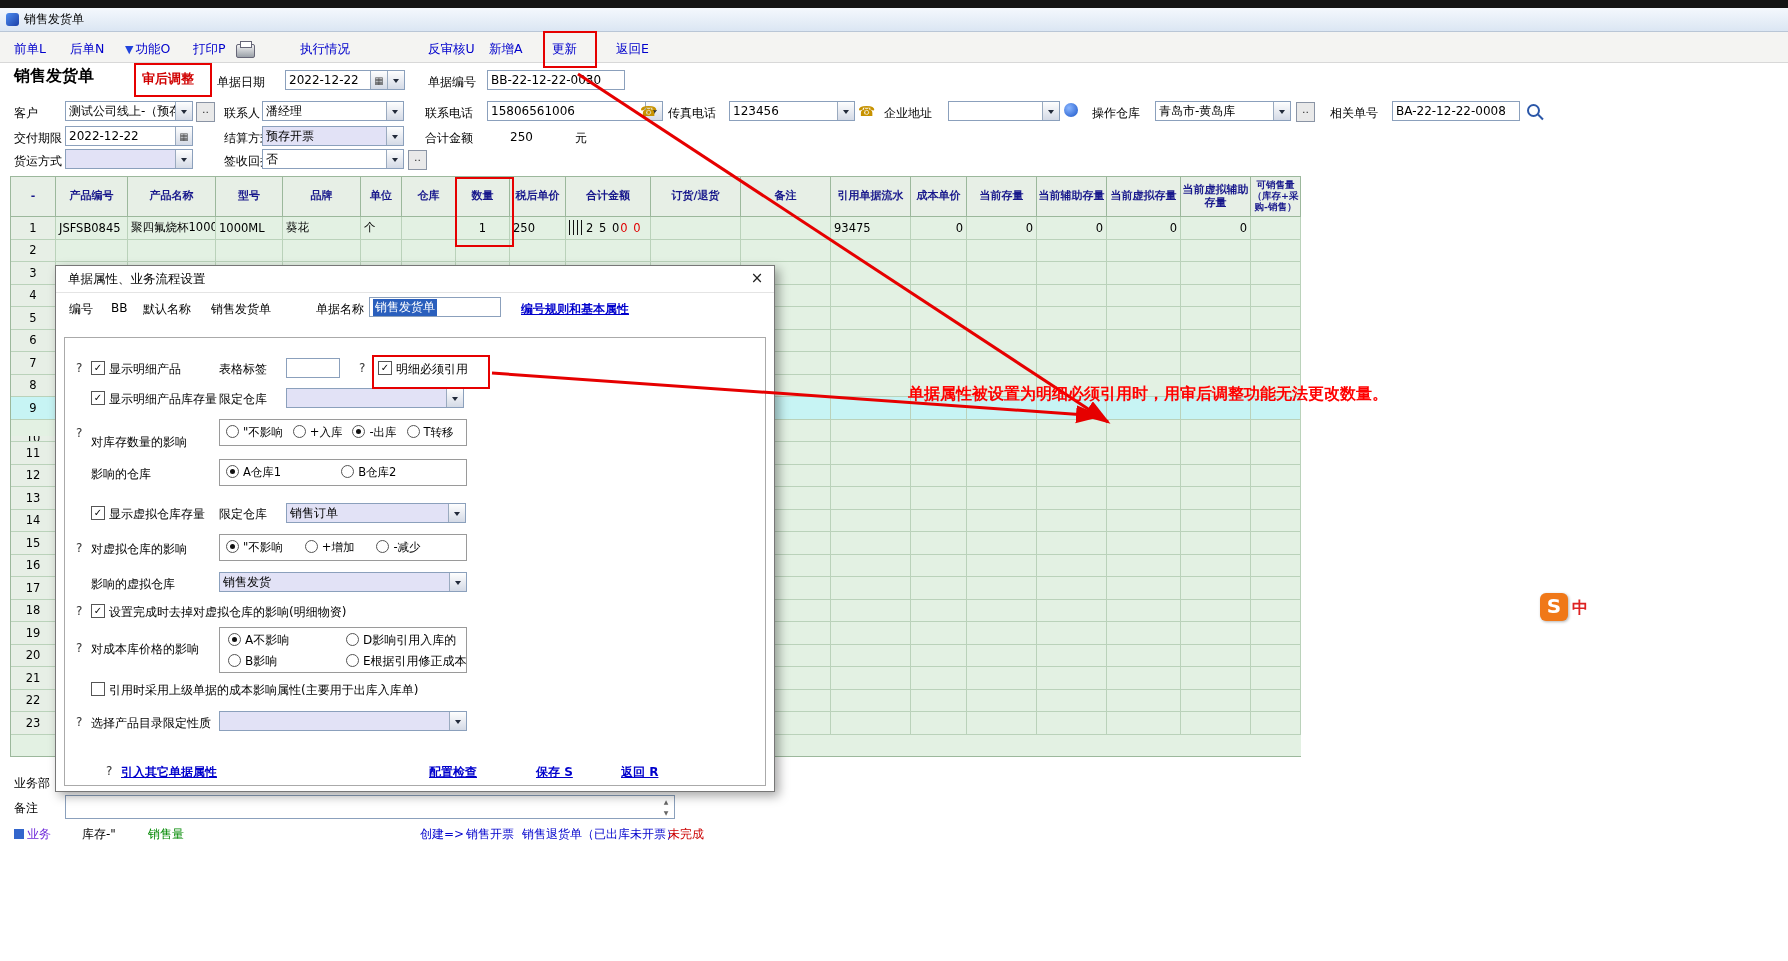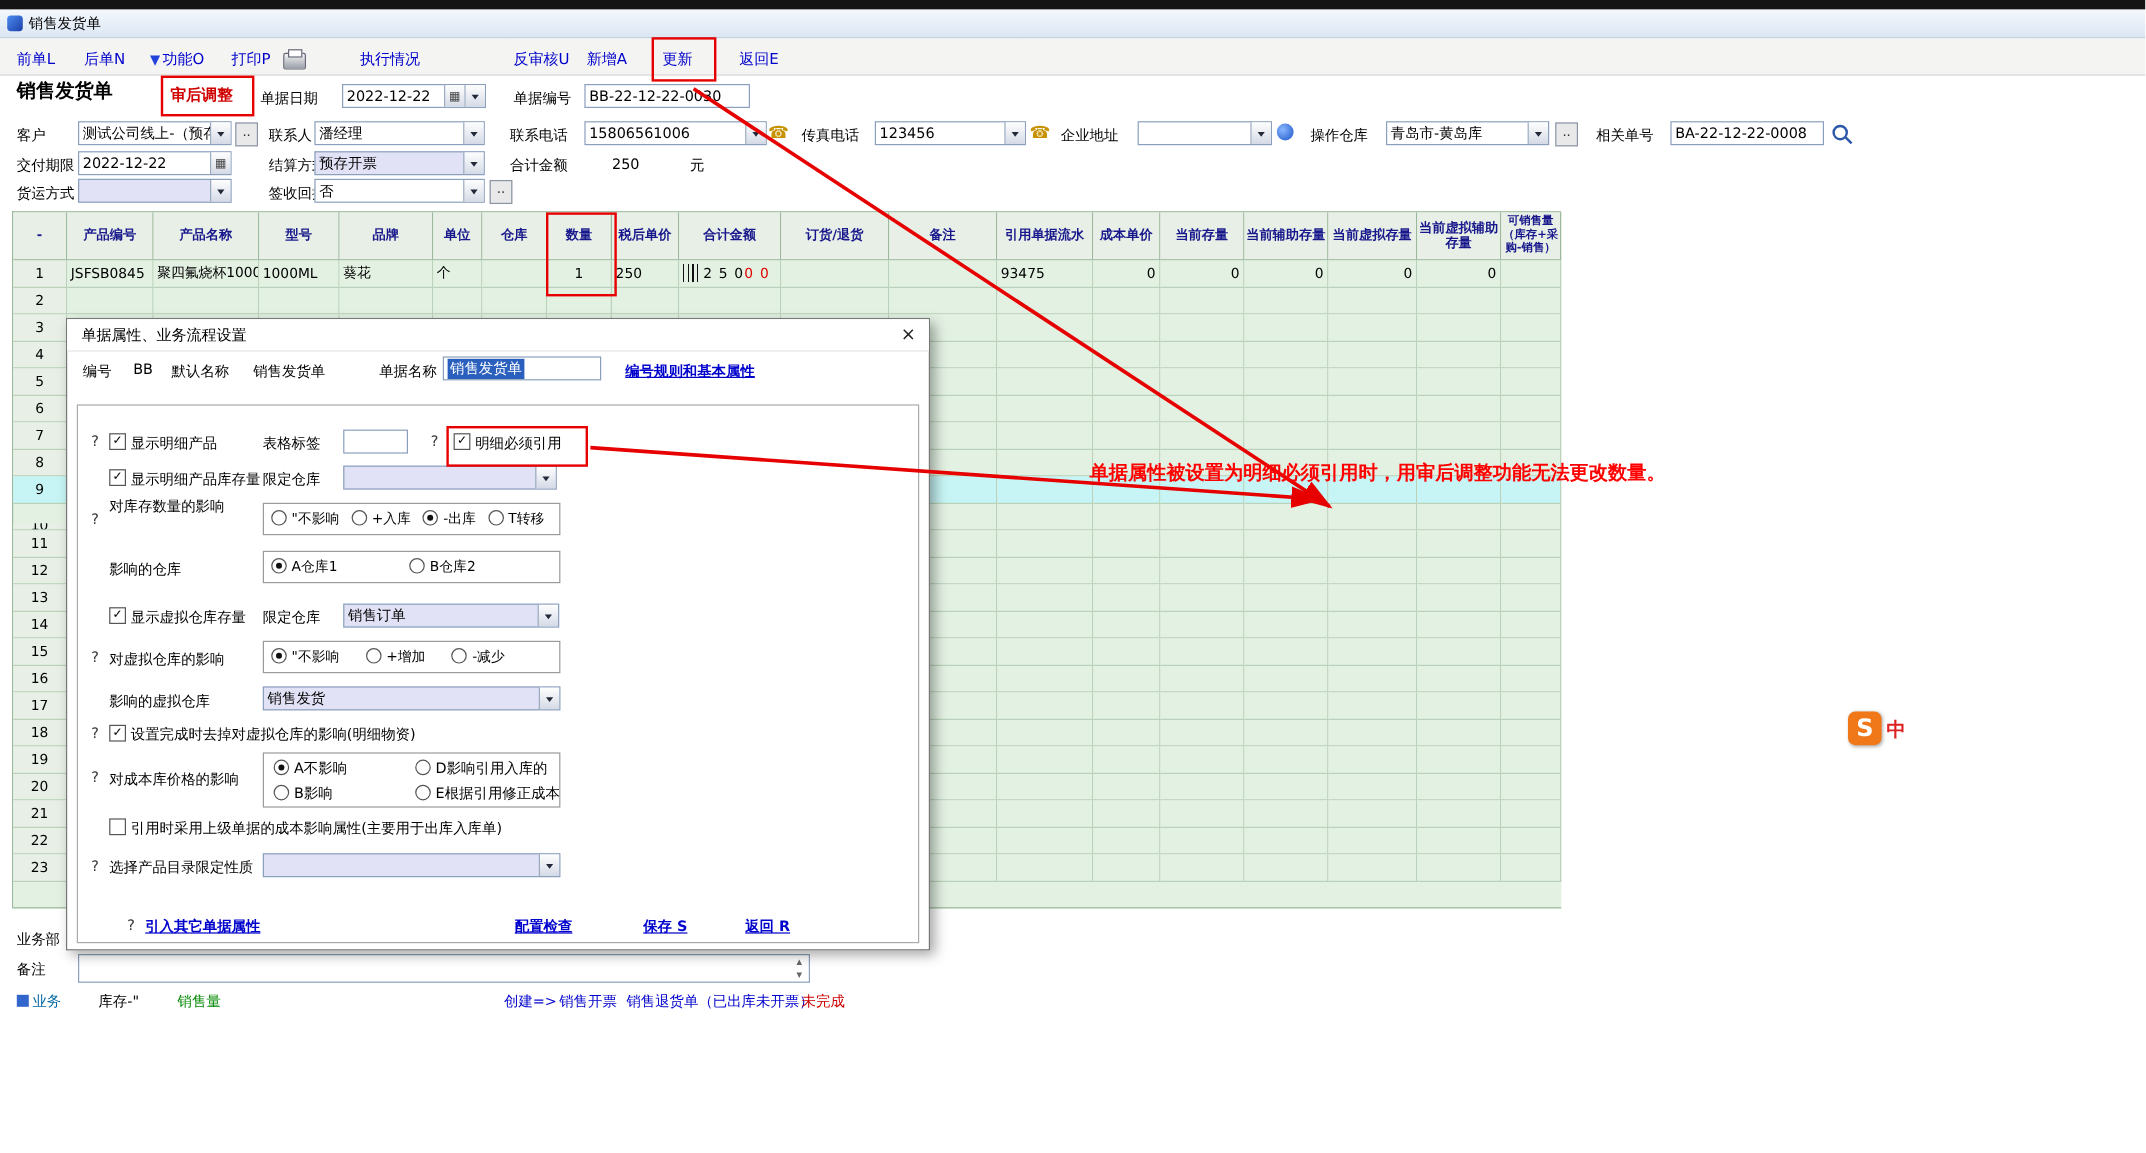--- a/index.html
+++ b/index.html
@@ -101,21 +101,21 @@
     <span class="cv">测试公司线上-（预存开</span>
     <span class="ddb"></span>
   </div>
   <div class="dots" style="left:196px;top:102px">..</div>
   <span class="abs lbl" style="left:224px;top:105px">联系人</span>
   <div class="combo" style="left:262px;top:101px;width:142px">
     <span class="cv">潘经理</span>
     <span class="ddb"></span>
   </div>
   <span class="abs lbl" style="left:425px;top:105px">联系电话</span>
-  <div class="combo" style="left:487px;top:101px;width:152px">
+  <div class="combo" style="left:487px;top:101px;width:176px">
     <span class="cv">15806561006</span>
     <span class="ddb"></span>
   </div>
   <span class="phone" style="left:640px;top:103px">☎</span>
   <span class="abs lbl" style="left:668px;top:105px">传真电话</span>
   <div class="combo" style="left:729px;top:101px;width:126px">
     <span class="cv">123456</span>
     <span class="ddb"></span>
   </div>
   <span class="phone" style="left:858px;top:103px">☎</span>
@@ -701,21 +701,21 @@
     <span class="abs lbl" style="left:322px;top:95px"><span class="cb">✓</span><span>明细必须引用</span></span>
 
     <span class="abs lbl" style="left:35px;top:125px"><span class="cb">✓</span><span>显示明细产品库存量</span></span>
     <span class="abs lbl" style="left:163px;top:125px">限定仓库</span>
     <div class="combo lav" style="left:230px;top:122px;width:178px">
       <span class="cv"></span>
       <span class="ddb"></span>
     </div>
 
     <span class="abs q" style="left:20px;top:160px">?</span>
-    <span class="abs lbl" style="left:35px;top:148px">对库存数量的影响</span>
+    <span class="abs lbl" style="left:35px;top:168px">对库存数量的影响</span>
     <div class="grp" style="left:163px;top:153px;width:248px;height:27px">
       <span><span class="radio"></span><span>"不影响</span></span>
       <span><span class="radio"></span><span>+入库</span></span>
       <span><span class="radio sel"></span><span>-出库</span></span>
       <span><span class="radio"></span><span>T转移</span></span>
     </div>
 
     <span class="abs lbl" style="left:35px;top:200px">影响的仓库</span>
     <div class="grp" style="left:163px;top:193px;width:248px;height:27px;gap:60px">
       <span><span class="radio sel"></span><span>A仓库1</span></span>
@@ -789,21 +789,21 @@
 
   <span class="abs lbl" style="left:14px;top:775px">业务部</span>
   <span class="abs lbl" style="left:14px;top:800px">备注</span>
   <div class="txt" style="left:65px;top:795px;width:610px;height:24px">
     <span class="spin">
         <span>▲</span>
         <span>▼</span>
       </span>
   </div>
 
-  <span class="abs lbl" style="left:14px;top:826px;color:#0369a1"><span class="footer-icon"></span><span>业务</span></span>
+  <span class="abs lbl" style="left:14px;top:826px;color:#6d28d9"><span class="footer-icon"></span><span>业务</span></span>
   <span class="abs lbl" style="left:82px;top:826px">库存-"</span>
   <span class="abs lbl" style="left:148px;top:826px;color:#008800">销售量</span>
   <span class="abs lbl" style="left:420px;top:826px;color:#0000cc">创建=&gt;</span>
   <span class="abs lbl" style="left:466px;top:826px;color:#0000cc">销售开票</span>
   <span class="abs lbl" style="left:522px;top:826px;color:#0000cc">销售退货单（已出库未开票）</span>
   <span class="abs lbl" style="left:668px;top:826px;color:#cc0000">未完成</span>
 
   <div class="brand-s" style="left:1540px;top:593px"><span>S</span></div>
   <span class="brand-cn" style="left:1572px;top:598px">中</span>
 

